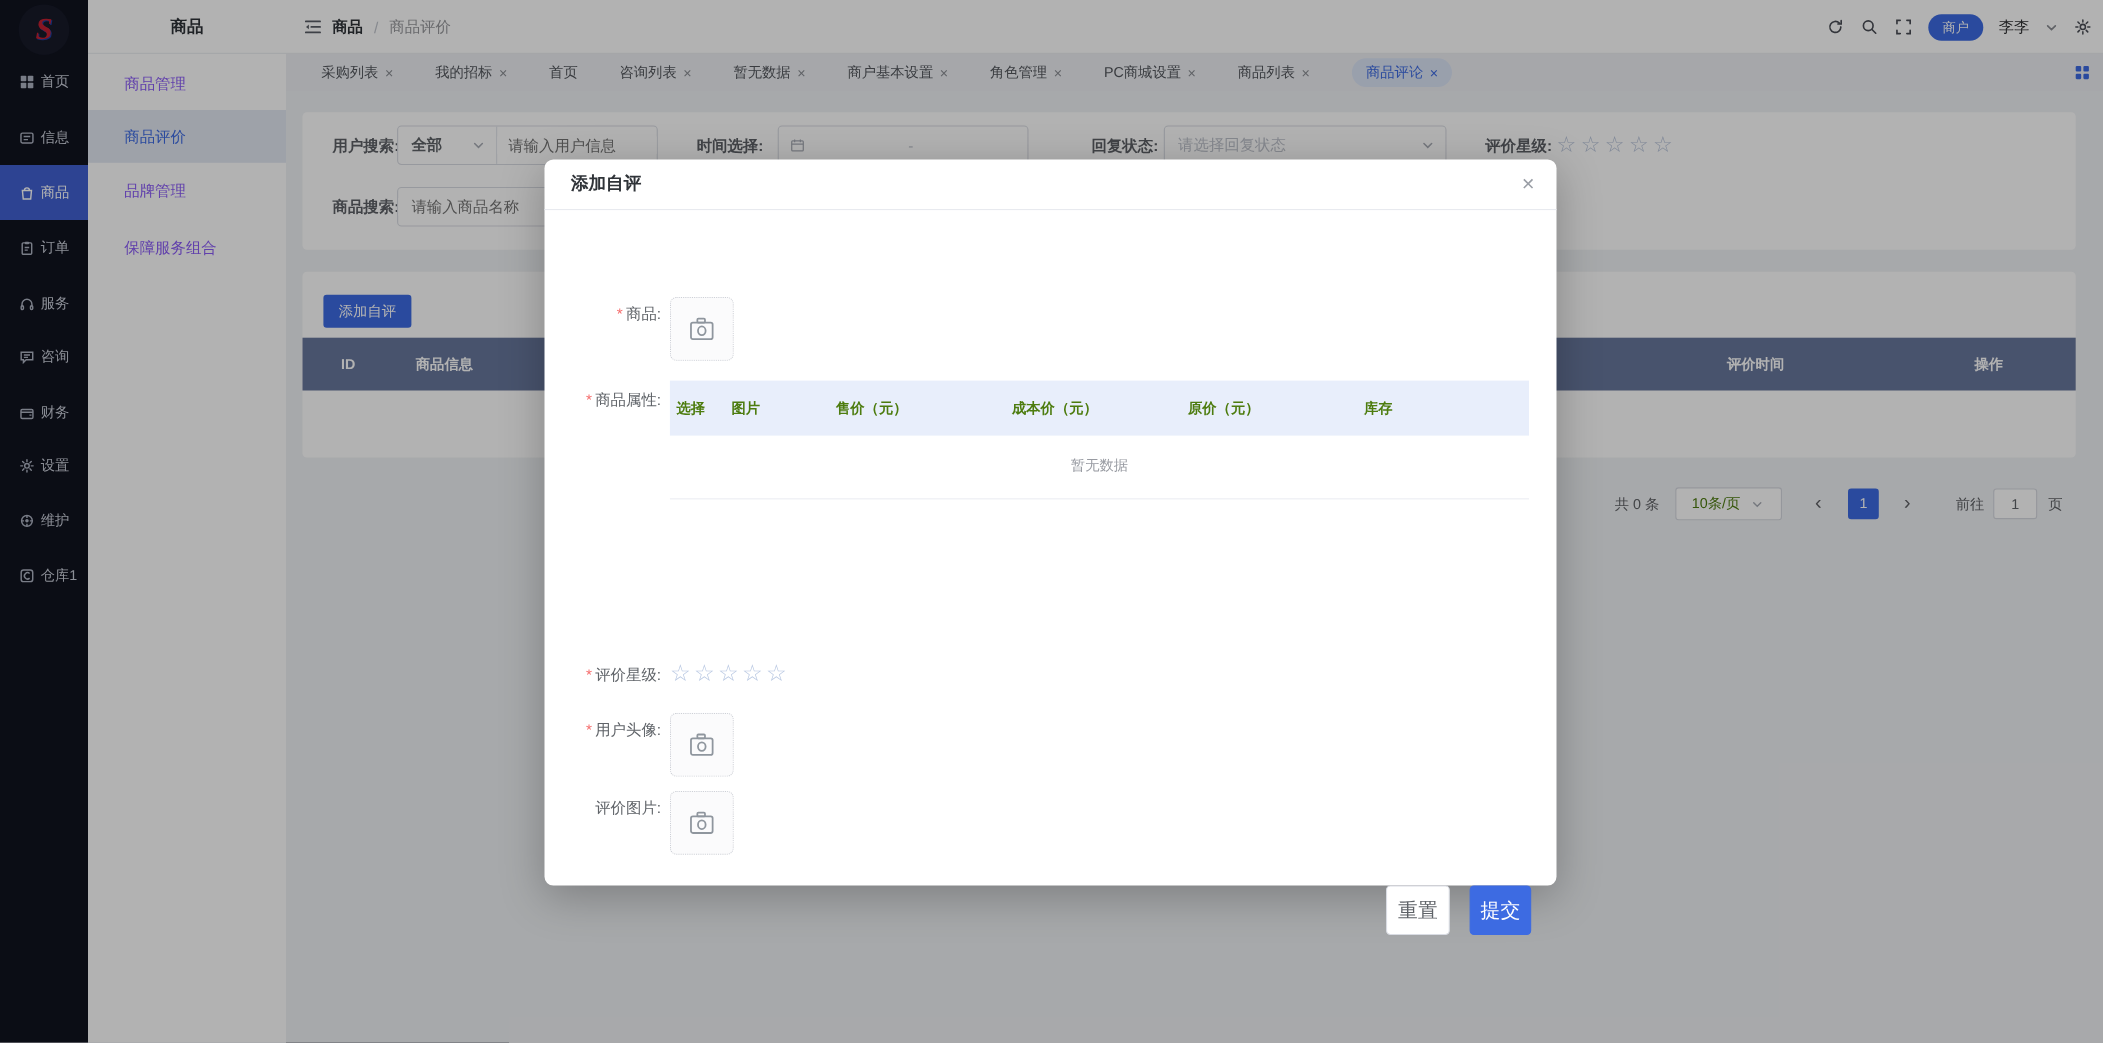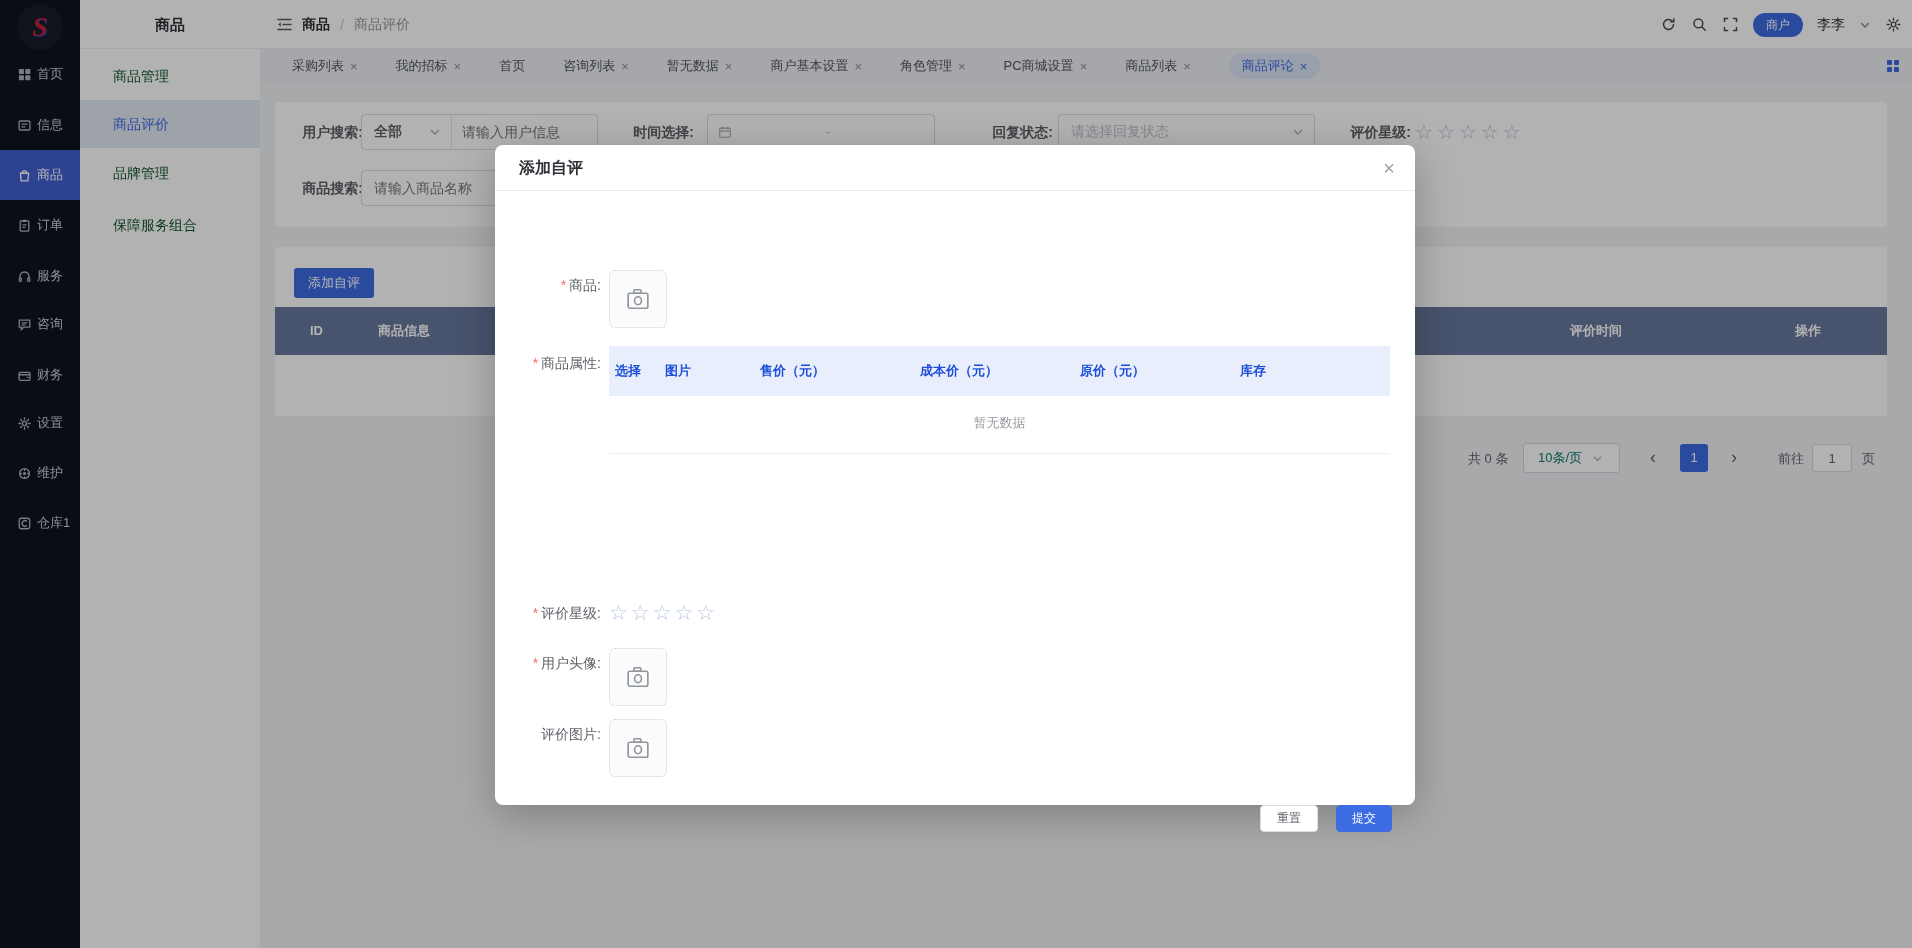--- a/index.html
+++ b/index.html
@@ -18,21 +18,21 @@
     padding-left:17px; color:#c9cdd8; font-size:13px; cursor:pointer; }
   .pi .ic { width:15px; height:15px; margin-right:5px; color:#aeb3c2; }
   .pi.active { background:#4161d2; color:#ffffff; }
   .pi.active .ic { color:#ffffff; }
 
   
   .smb { position:absolute; left:80px; top:0; width:180px; height:948px; background:#ffffff; z-index:1; }
   .smb-title { height:49px; line-height:49px; text-align:center; font-size:15px; font-weight:bold;
     color:#2f3338; border-bottom:1px solid #eceef1; }
   .smi { position:absolute; left:0; width:180px; height:48px; line-height:48px; padding-left:33px;
-    font-size:14px; color:#14532d; cursor:pointer; }
+    font-size:14px; color:#8b5cf6; cursor:pointer; }
   .smi.active { background:#e3e8f3; color:#3d6be2; }
 
   
   .topbar { position:absolute; left:260px; top:0; width:1652px; height:49px; background:#ffffff;
     border-bottom:1px solid #ebedf0; z-index:1; }
   .collapse { position:absolute; left:16px; top:16px; width:17px; height:17px; color:#5a5e66; cursor:pointer; }
   .bc { position:absolute; left:42px; top:0; height:49px; display:flex; align-items:center; font-size:14px; }
   .bc .b1 { color:#2f3338; font-weight:bold; }
   .bc .sep { color:#c0c4cc; margin:0 10px; }
   .bc .b2 { color:#97989c; }
@@ -65,21 +65,21 @@
 
   .add-btn { position:absolute; left:19px; top:21px; width:80px; height:30px; background:#3d6be2;
     color:#fff; font-size:13px; border:none; border-radius:3px; cursor:pointer; }
   .lt-head { position:absolute; left:0; top:60px; width:1612px; height:48px; background:#68779c;
     color:#fff; font-size:13px; font-weight:bold; }
   .lt-head span { position:absolute; line-height:48px; }
 
   .pgn { position:absolute; left:260px; top:443px; width:1652px; height:30px; z-index:1; font-size:13px; color:#5f6266; }
   .pgn > * { position:absolute; }
   .pg-box { height:30px; border:1px solid #d6d9e0; border-radius:3px; background:#fff;
-    display:flex; align-items:center; padding:0 8px 0 14px; gap:10px; color:#0f766e; cursor:pointer; }
+    display:flex; align-items:center; padding:0 8px 0 14px; gap:10px; color:#4d7c0f; cursor:pointer; }
   .pg-arrow { font-size:18px; color:#606266; line-height:28px; cursor:pointer; }
   .pg-cur { width:28px; height:28px; background:#3d6be2; color:#fff; border-radius:3px;
     text-align:center; line-height:28px; font-size:13px; cursor:pointer; }
   .pg-input { width:40px; height:28px; border:1px solid #d6d9e0; border-radius:3px; text-align:center;
     font-size:13px; color:#5f6368; }
 
   
   .overlay { position:absolute; inset:0; background:rgba(0,0,0,0.30); z-index:5; }
   .modal { position:absolute; left:495px; top:145px; width:920px; height:660px; background:#fff;
     border-radius:8px; box-shadow:0 10px 40px rgba(0,0,0,0.25); z-index:10; }
@@ -87,30 +87,30 @@
   .m-title { position:absolute; left:24px; top:0; line-height:46px; font-size:16px; color:#2f3338; font-weight:bold; }
   .m-close { position:absolute; right:20px; top:12px; font-size:20px; color:#9a9ea6; cursor:pointer; line-height:22px; }
   .m-body { position:absolute; left:0; top:46px; right:0; bottom:0; }
   .m-row { position:absolute; left:0; width:920px; }
   .m-label { position:absolute; left:0; top:0; width:106px; text-align:right; font-size:14px; color:#5f6368; }
   .req { color:#f56c6c; margin-right:3px; }
   .upload { position:absolute; left:114px; top:0; width:58px; height:58px; border:1px dotted #cdd0d6;
     border-radius:6px; background:#fbfbfc; display:flex; align-items:center; justify-content:center; cursor:pointer; }
   .upload svg { width:24px; height:22px; color:#8f969e; }
   .attr-head { position:absolute; left:114px; top:0; width:781px; height:50px; background:#e8eefb;
-    display:flex; align-items:center; font-size:13px; font-weight:bold; color:#1d4ed8; }
+    display:flex; align-items:center; font-size:13px; font-weight:bold; color:#4d7c0f; }
   .attr-head .c { padding-left:6px; }
   .m-empty { position:absolute; left:114px; width:781px; text-align:center; font-size:13px; color:#989ba2; }
   .m-div { position:absolute; left:114px; width:781px; height:1px; background:#ecedf2; }
   .m-input { position:absolute; left:114px; width:781px; border:1px solid #d9dce3; border-radius:4px;
     background:#fff; font-size:14px; color:#303133; padding:0 10px; }
   .m-stars { position:absolute; left:114px; top:0; display:flex; gap:3px; font-size:21px; color:#b9c8e2;
     line-height:28px; cursor:pointer; }
   .resize-h { position:absolute; right:2px; bottom:2px; width:9px; height:9px; color:#b0b3ba; }
-  .m-btn { position:absolute; top:614px; height:27px; border-radius:4px; font-size:12px; cursor:pointer;
+  .m-btn { position:absolute; top:614px; height:45px; border-radius:4px; font-size:18px; cursor:pointer;
     display:flex; align-items:center; justify-content:center; }
   .btn-reset { right:97px; width:58px; background:#fff; border:1px solid #d9dce3; color:#5f6368; }
   .btn-submit { right:23px; width:56px; background:#3d6be2; border:1px solid #3d6be2; color:#fff; }
 </style>
 </head>
 <body>
 
 <div id="app">
 
   <aside class="psb">

